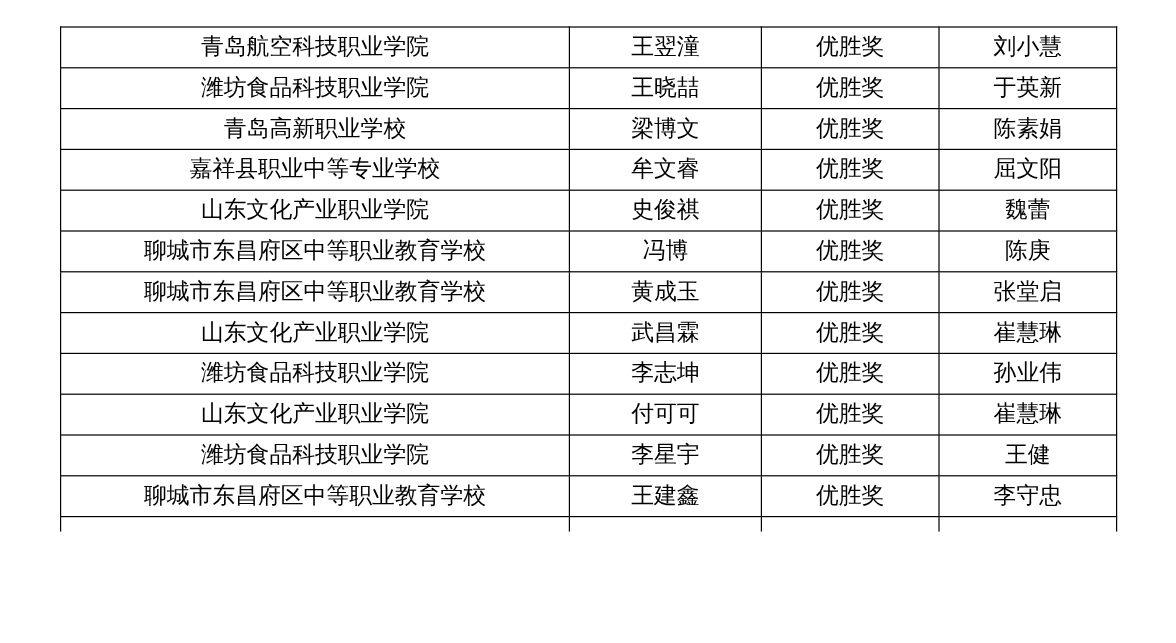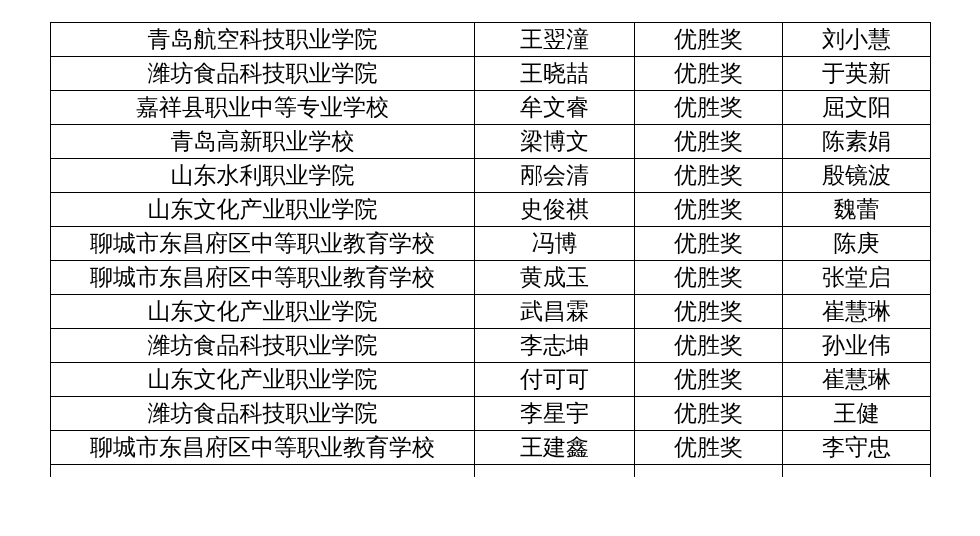--- a/index.html
+++ b/index.html
@@ -35,21 +35,21 @@
   table.award-table col.c-award { width: 148px; }
   table.award-table col.c-teacher { width: 148px; }
 
   table.award-table td {
     border: 1px solid #000000;
     height: 33px;
     line-height: 33px;
     padding: 0 4px;
     text-align: center;
     vertical-align: middle;
-    font-size: 23px;
+    font-size: 19px;
     color: #000000;
     white-space: nowrap;
     overflow: hidden;
   }
   
   tr.partial td {
     height: 12px;
     line-height: 12px;
     border-bottom: none;
   }
@@ -73,36 +73,30 @@
           <td>优胜奖</td>
           <td>刘小慧</td>
         </tr>
         <tr>
           <td>潍坊食品科技职业学院</td>
           <td>王晓喆</td>
           <td>优胜奖</td>
           <td>于英新</td>
         </tr>
         <tr>
-          <td>嘉祥县职业中等专业学校</td>
-          <td>牟文睿</td>
-          <td>优胜奖</td>
-          <td>屈文阳</td>
-        </tr>
-        <tr>
           <td>青岛高新职业学校</td>
           <td>梁博文</td>
           <td>优胜奖</td>
           <td>陈素娟</td>
         </tr>
         <tr>
-          <td>山东水利职业学院</td>
-          <td>邴会清</td>
+          <td>嘉祥县职业中等专业学校</td>
+          <td>牟文睿</td>
           <td>优胜奖</td>
-          <td>殷镜波</td>
+          <td>屈文阳</td>
         </tr>
         <tr>
           <td>山东文化产业职业学院</td>
           <td>史俊祺</td>
           <td>优胜奖</td>
           <td>魏蕾</td>
         </tr>
         <tr>
           <td>聊城市东昌府区中等职业教育学校</td>
           <td>冯博</td>

